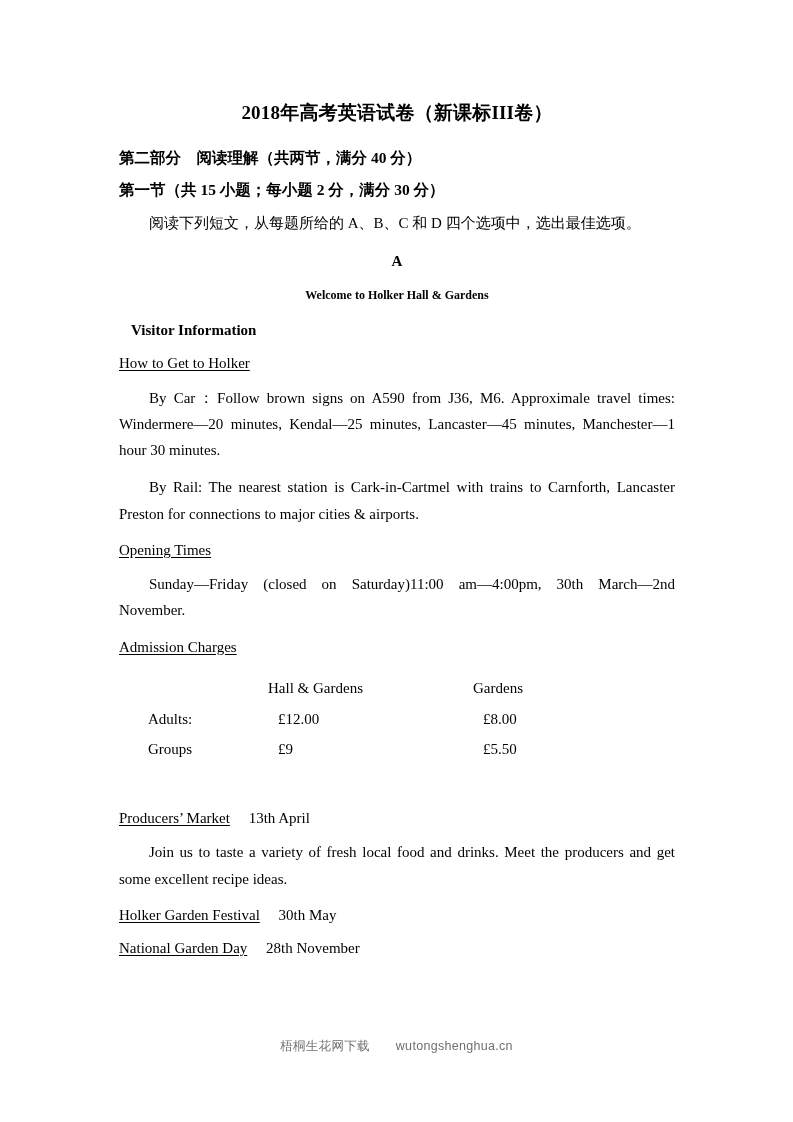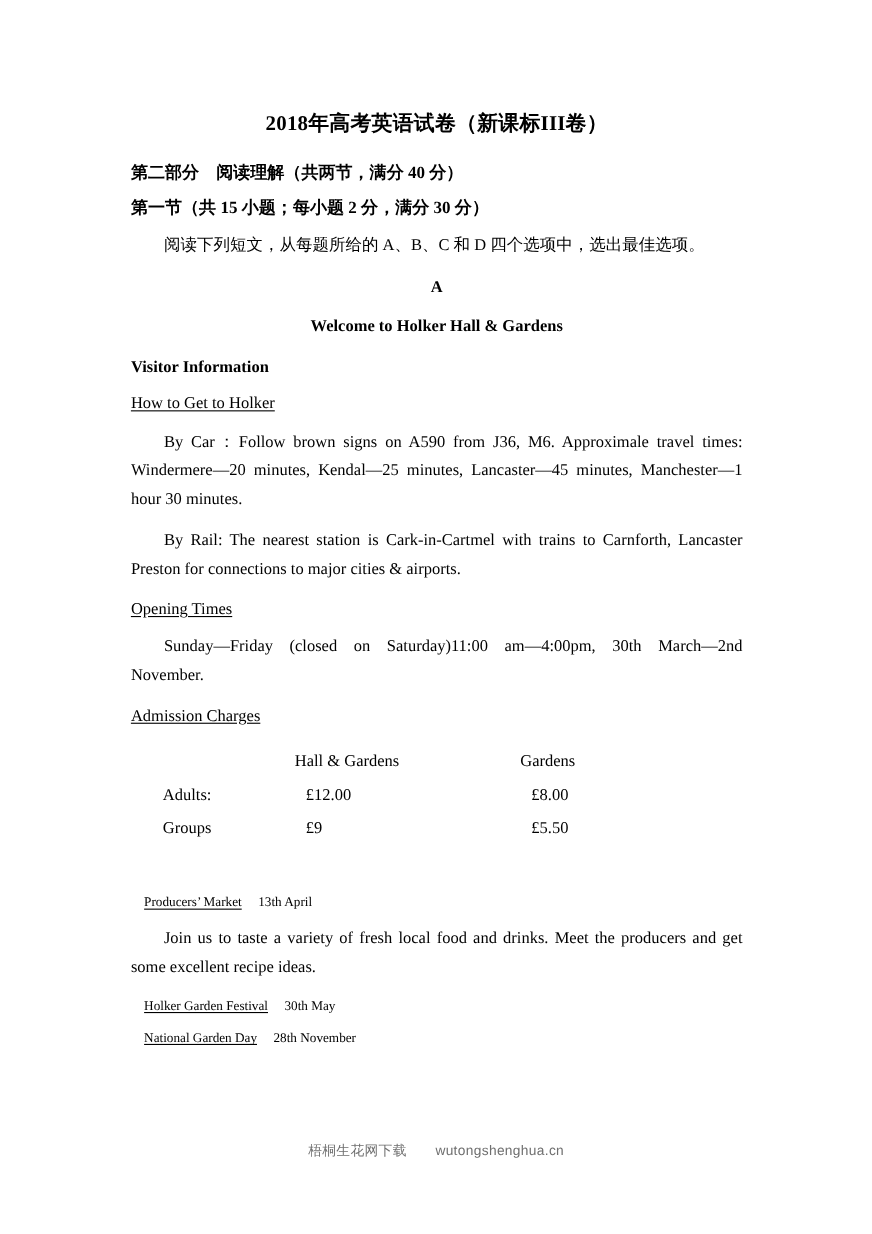--- a/index.html
+++ b/index.html
@@ -62,32 +62,32 @@
   .letter-head {
     font-size: 15px;
     font-weight: bold;
     text-align: center;
     margin: 0;
     margin-top: 17px;
     line-height: 1.35;
   }
 
   .passage-title {
-    font-size: 15px;
+    font-size: 12px;
     font-weight: bold;
     text-align: center;
     margin: 0;
     margin-top: 16px;
     line-height: 1.35;
   }
 
   .bold-head {
     font-size: 15px;
     font-weight: bold;
-    margin: 0;
+    margin: 12px;
     margin-top: 17px;
     line-height: 1.35;
   }
 
   .u-head {
     font-size: 15px;
     margin: 0;
     margin-top: 13px;
     line-height: 1.35;
   }
@@ -125,22 +125,22 @@
 
   .charges tr.head td { text-align: left; }
   .charges .c-hall   { padding-left: 10px !important; }
   .charges .c-gard   { padding-left: 10px !important; margin-top: 13px; }
   .charges .p-first  { padding-left: 20px !important; }
   .charges .p-second { padding-left: 20px !important; }
 
   .events-gap { height: 30px; }
 
   .event-line {
-    font-size: 12px;
-    margin: 12px;
+    font-size: 15px;
+    margin: 0;
     margin-top: 13px;
     line-height: 1.35;
     white-space: pre;
   }
   .event-line .ev-name {
     text-decoration: underline;
     text-underline-offset: 2px;
   }
   .event-line .ev-date {
     text-decoration: none;

